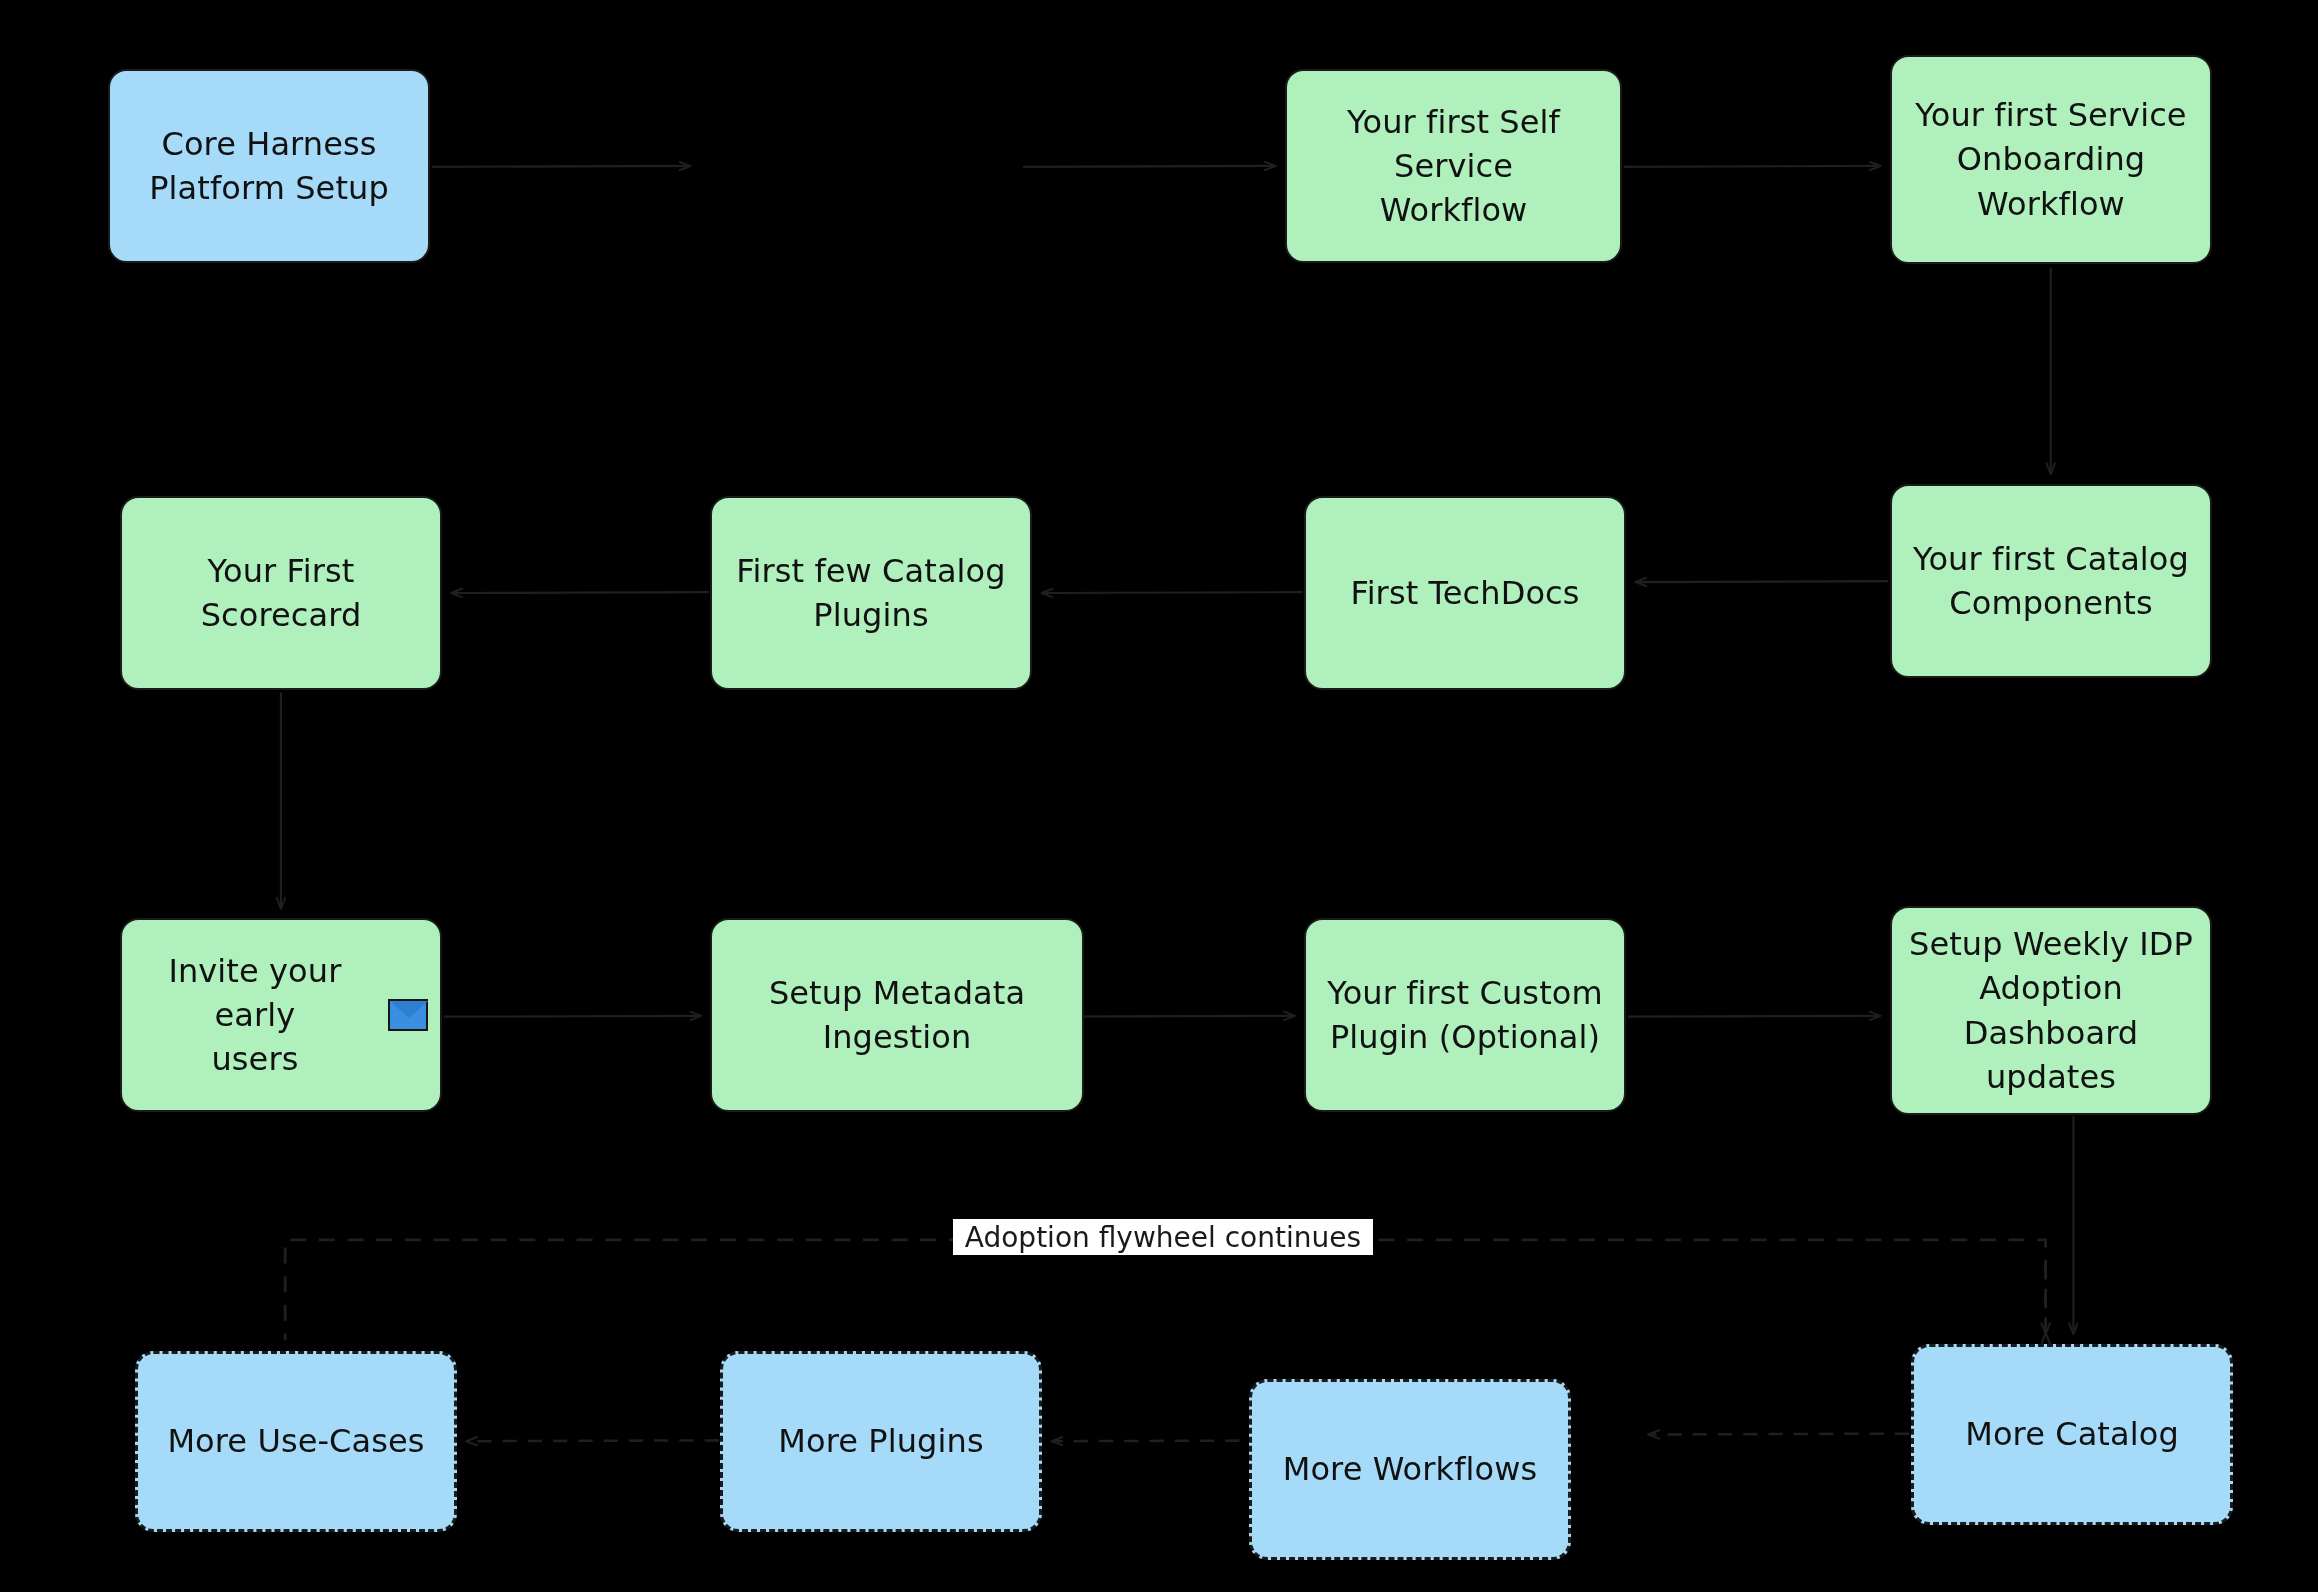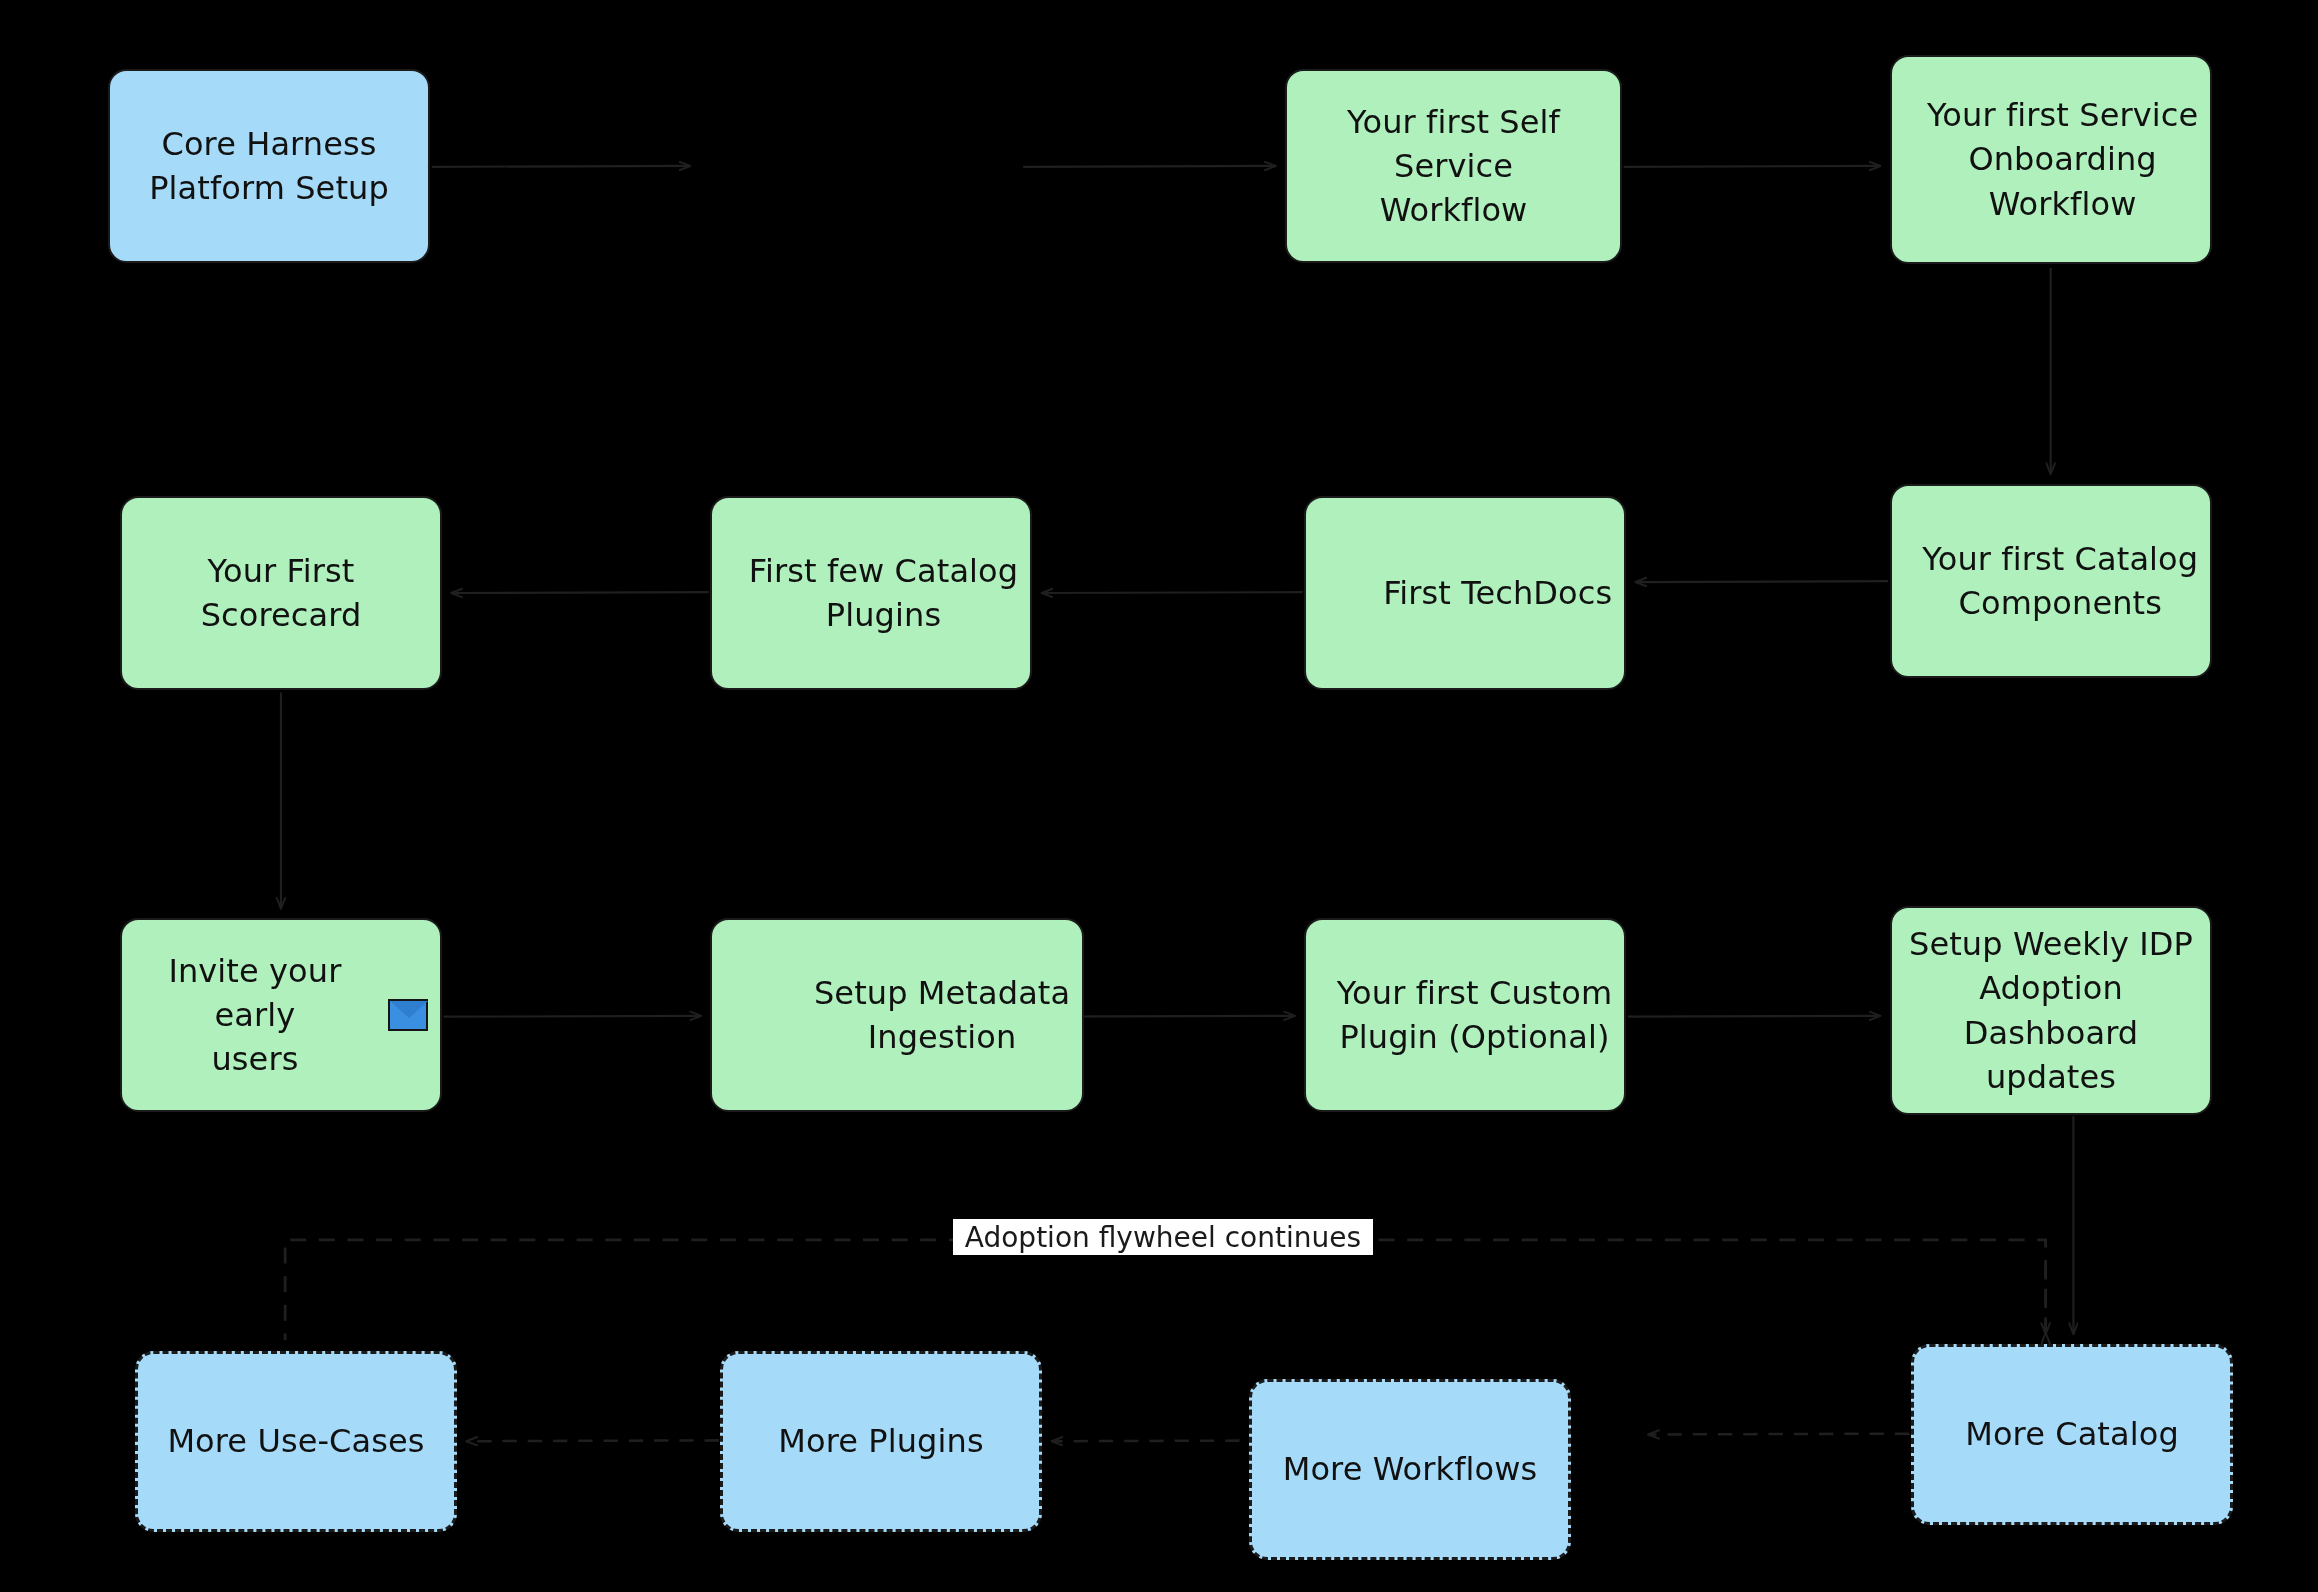--- a/index.html
+++ b/index.html
@@ -38,21 +38,20 @@
     padding: 6.7px 11.8px;
     z-index: 3;
   }
   .node-blue {
     background: #a6daf9;
     border: 2.5px solid #1b1b1b;
   }
   .node-green {
     background: #b0f0bd;
     border: 2.5px solid #1b1b1b;
-    justify-content: flex-end;
   }
   .node-dashed {
     border-style: dashed;
     border-width: 3.4px;
   }
   .node .label {
     display: block;
     white-space: pre-line;
   }
   .envelope {

